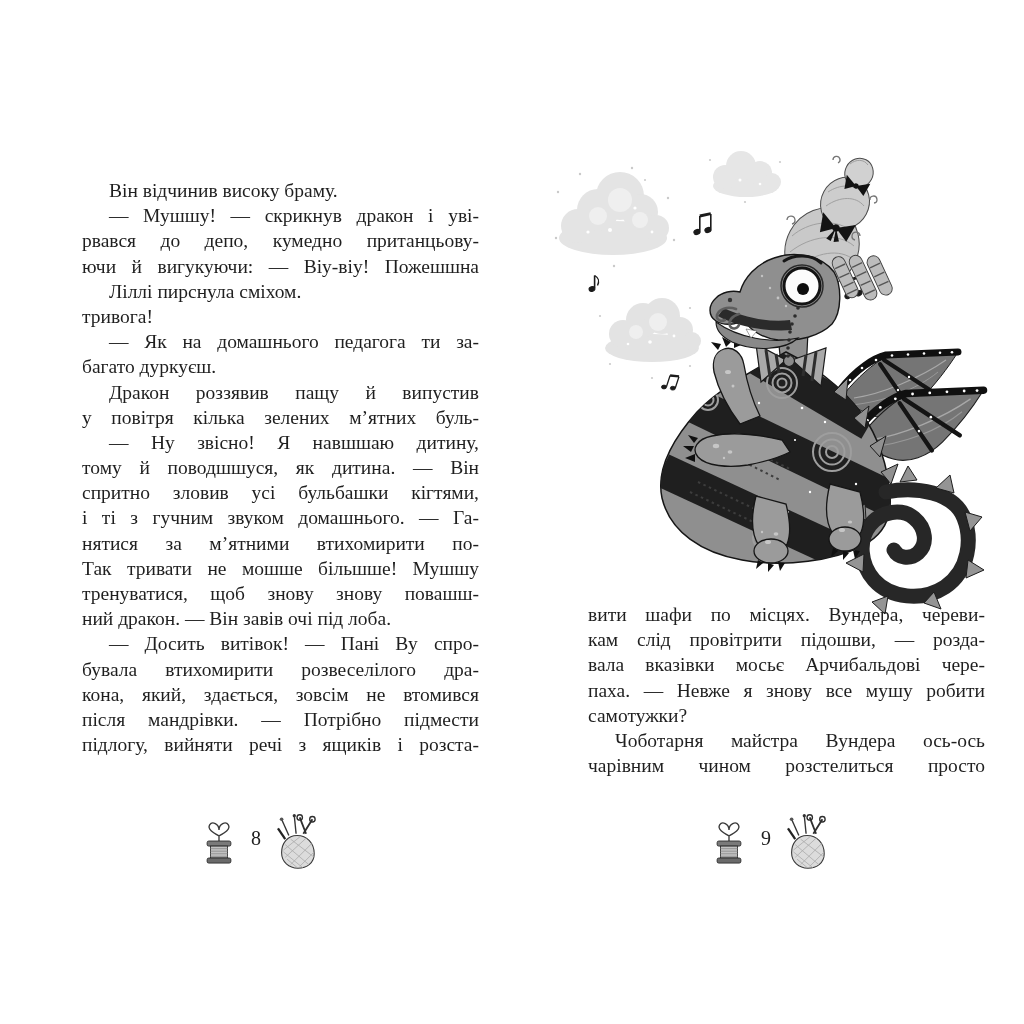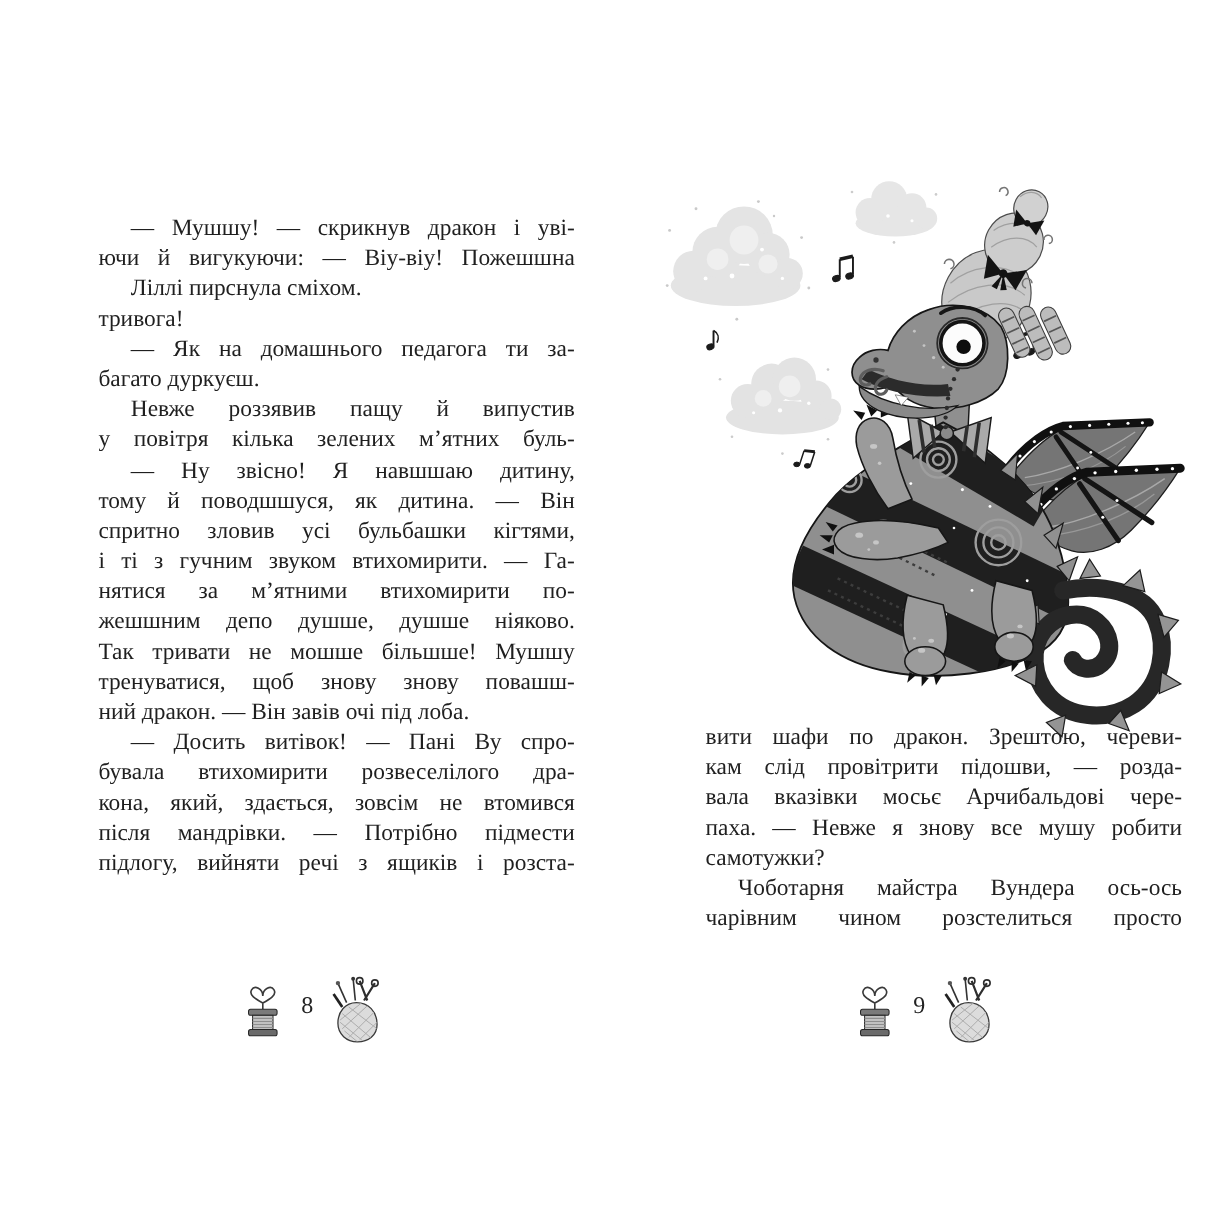--- a/index.html
+++ b/index.html
@@ -366,34 +366,35 @@
             <circle cx="230" cy="148" r="1.2"></circle>
             <circle cx="246" cy="166" r="1.2"></circle>
             <circle cx="222" cy="136" r="1.2"></circle>
         </g>
       </g>
     </g>
   </svg>
 
   <div>
     <div class="page-text left">
+        <div class="line indent last">Він відчинив високу браму.</div>
         <div class="line indent">— Мушшу! — скрикнув дракон і уві-</div>
+        <div class="line">рвався до депо, кумедно пританцьову-</div>
         <div class="line">ючи й вигукуючи: — Віу-віу! Пожешшна</div>
         <div class="line indent last">Ліллі пирснула сміхом.</div>
         <div class="line last">тривога!</div>
         <div class="line indent">— Як на домашнього педагога ти за-</div>
         <div class="line last">багато дуркуєш.</div>
-        <div class="line indent">Невже роззявив пащу й випустив</div>
+        <div class="line indent">Дракон роззявив пащу й випустив</div>
         <div class="line">у повітря кілька зелених м’ятних буль-</div>
         <div class="line indent">— Ну звісно! Я навшшаю дитину,</div>
         <div class="line">тому й поводшшуся, як дитина. — Він</div>
         <div class="line">спритно зловив усі бульбашки кігтями,</div>
-        <div class="line">і ті з гучним звуком втихомирити. — Га-</div>
+        <div class="line">і ті з гучним звуком домашнього. — Га-</div>
         <div class="line">нятися за м’ятними втихомирити по-</div>
-        <div class="line">жешшним депо душше, душше ніяково.</div>
         <div class="line">Так тривати не мошше більшше! Мушшу</div>
         <div class="line">тренуватися, щоб знову знову повашш-</div>
         <div class="line last">ний дракон. — Він завів очі під лоба.</div>
         <div class="line indent">— Досить витівок! — Пані Ву спро-</div>
         <div class="line">бувала втихомирити розвеселілого дра-</div>
         <div class="line">кона, який, здається, зовсім не втомився</div>
         <div class="line">після мандрівки. — Потрібно підмести</div>
         <div class="line">підлогу, вийняти речі з ящиків і розста-</div>
       </div>
     <div class="footer left">
@@ -423,21 +424,21 @@
         <g clip-path="url(#eggClipL)" stroke="#ababab" stroke-width="0.9">
           <path d="M10,36 L36,58 M8,44 L30,62 M16,30 L42,50 M12,52 L24,62"></path>
           <path d="M34,28 L10,50 M40,34 L16,58 M28,26 L8,42 M42,44 L26,60"></path>
         </g>
       </svg>
     </div>
   </div>
 
   <div>
     <div class="page-text right">
-        <div class="line">вити шафи по дракон. Зрештою, череви-</div>
+        <div class="line">вити шафи по місцях. Вундера, череви-</div>
         <div class="line">кам слід провітрити підошви, — розда-</div>
         <div class="line">вала вказівки мосьє Арчибальдові чере-</div>
         <div class="line">паха. — Невже я знову все мушу робити</div>
         <div class="line last">самотужки?</div>
         <div class="line indent">Чоботарня майстра Вундера ось-ось</div>
         <div class="line">чарівним чином розстелиться просто</div>
       </div>
     <div class="footer right">
       <svg class="footicon" width="34" height="56" viewBox="0 0 40 60">
         <path d="M20,24 C13,20 6,16 9,11 C12,6 20,10 20,17 C20,10 28,6 31,11 C34,16 27,20 20,24 Z M20,24 L20,30" stroke="#3a3a3a" stroke-width="1.6" fill="none"></path>

